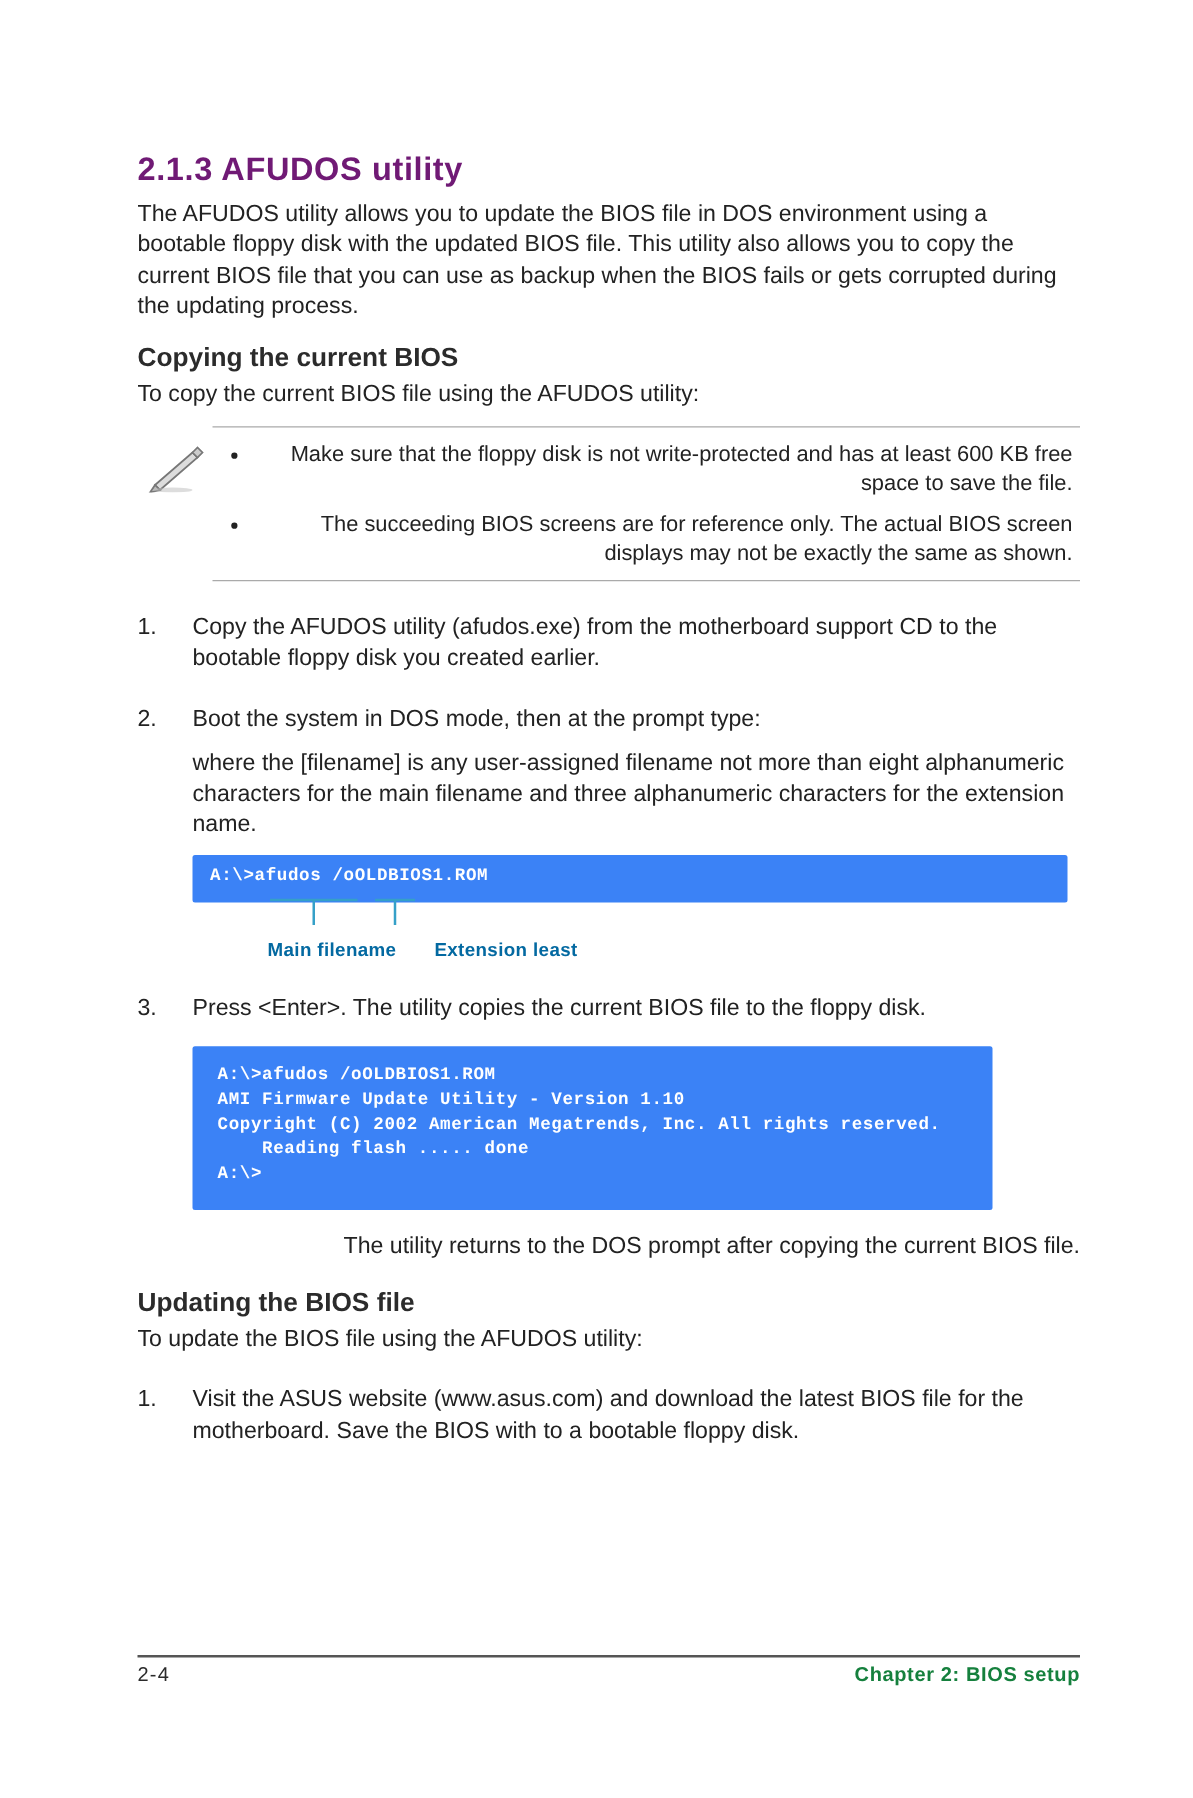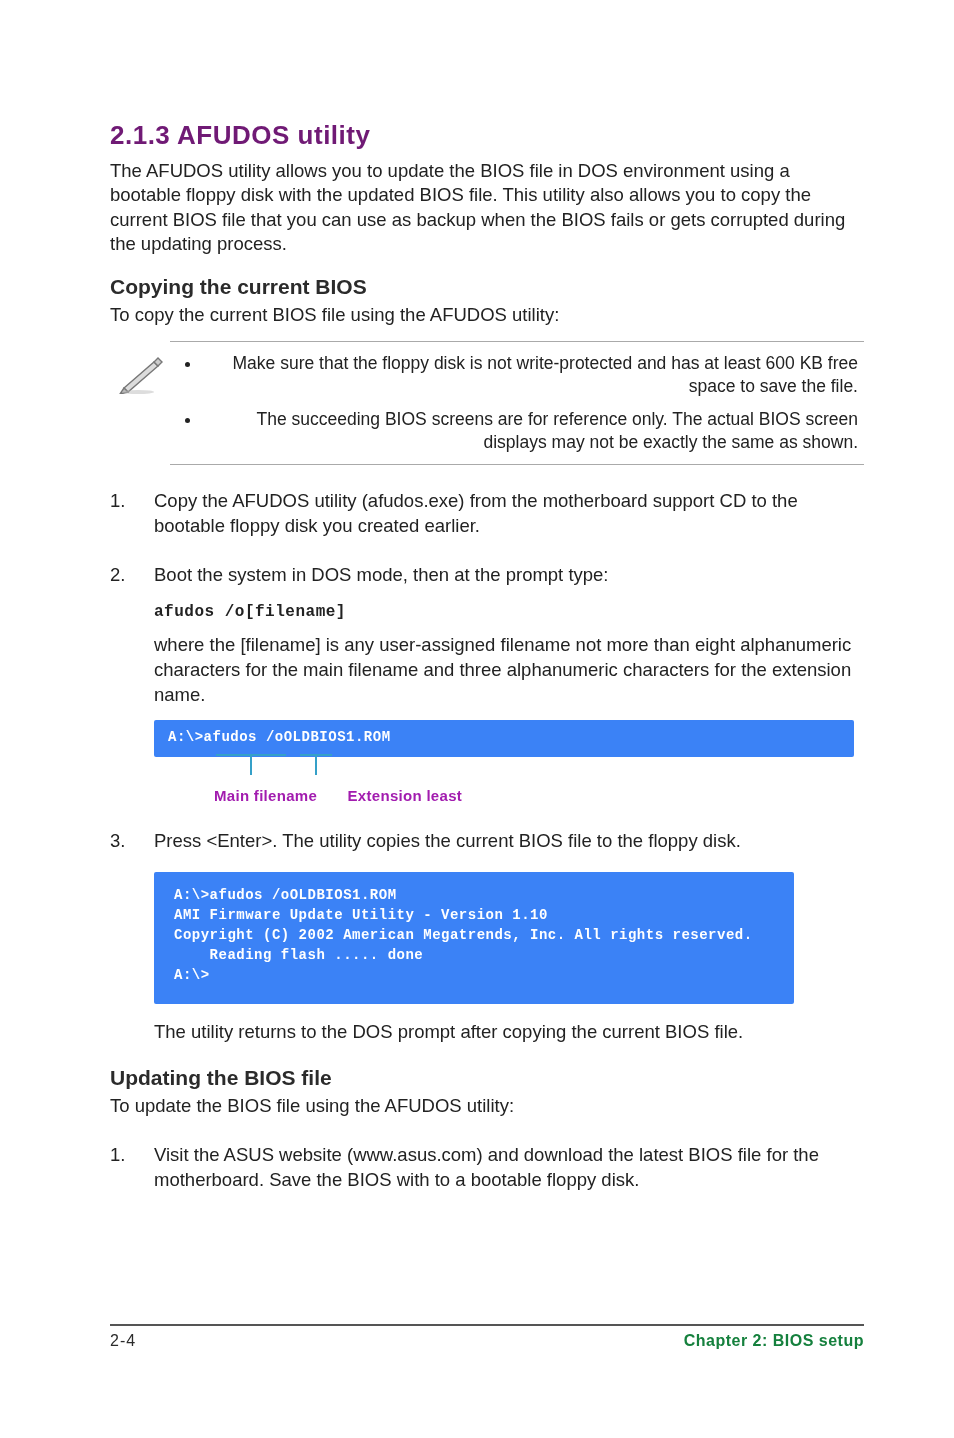--- a/index.html
+++ b/index.html
@@ -129,21 +129,21 @@
   }
   .annot-labels {
     margin-left: 60px;
     margin-top: 4px;
   }
   .annot-labels span {
     font-family: Verdana, Geneva, sans-serif;
     font-weight: bold;
     font-size: 15px;
     letter-spacing: 0.3px;
-    color: #a21caf;
+    color: #0369a1;
   }
   .annot-labels .first { margin-right: 26px; }
   .footer {
     position: absolute;
     bottom: 28px;
     left: 110px;
     right: 90px;
     border-top: 2px solid #555;
     padding-top: 6px;
     display: flex;
@@ -190,21 +190,20 @@
       <li>The succeeding BIOS screens are for reference only. The actual BIOS screen displays may not be exactly the same as shown.</li>
     </ul>
   </div>
 
   <ol class="top-steps">
     <li>
       <span>Copy the AFUDOS utility (afudos.exe) from the motherboard support CD to the bootable floppy disk you created earlier.</span>
     </li>
     <li>
       <span>Boot the system in DOS mode, then at the prompt type:</span>
-      <div class="cmd">afudos /o[filename]</div>
       <p class="step-inner-p">where the [filename] is any user-assigned filename not more than eight alphanumeric characters  for the main filename and three alphanumeric characters for the extension name.</p>
     </li>
   </ol>
 
   <div class="annot-wrap">
     <div class="terminal" style="margin-left:0; width:700px;">A:\&gt;afudos /oOLDBIOS1.ROM</div>
     <svg class="annot-svg" width="240" height="30">
       <g stroke="#35a0c8" stroke-width="2" fill="none">
 
         <path d="M2 2 H72"></path>
@@ -221,21 +220,21 @@
   </div>
 
   <ol class="top-steps" start="3" style="counter-reset: step 2; margin-top:18px;">
     <li>
       <span>Press &lt;Enter&gt;. The utility copies the current BIOS file to the floppy disk.</span>
       <div class="terminal" style="margin-left:0; margin-top:18px; width:640px; padding:14px 20px 18px 20px;">A:\&gt;afudos /oOLDBIOS1.ROM
 AMI Firmware Update Utility - Version 1.10
 Copyright (C) 2002 American Megatrends, Inc. All rights reserved.
     Reading flash ..... done
 A:\&gt;</div>
-      <p class="step-inner-p" style="margin-top:16px;">The utility returns to the DOS prompt after copying the current BIOS file.</p>
+      <p class="step-inner-p" style="margin-top:16px;text-align:right;">The utility returns to the DOS prompt after copying the current BIOS file.</p>
     </li>
   </ol>
 
   <h3 class="sub-title" style="margin-top:22px;">Updating the BIOS file</h3>
   <p class="body">To update the BIOS file using the AFUDOS utility:</p>
 
   <ol class="top-steps" style="margin-top:4px;">
     <li>
       <span>Visit the ASUS website (www.asus.com) and download the latest BIOS file for the motherboard. Save the BIOS with to a bootable floppy disk.</span>
     </li>

